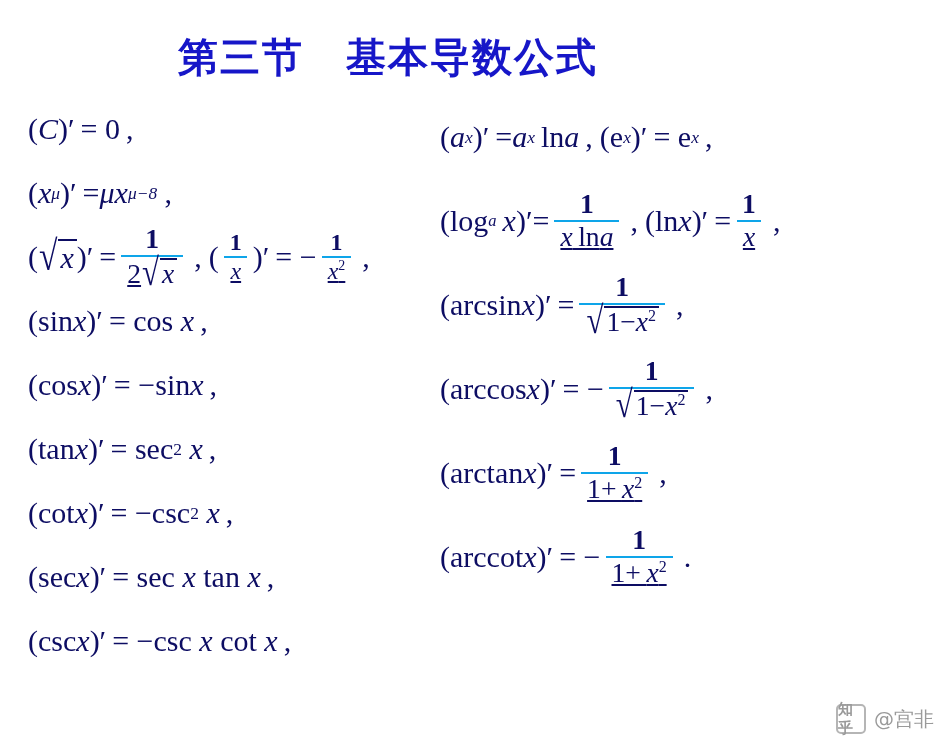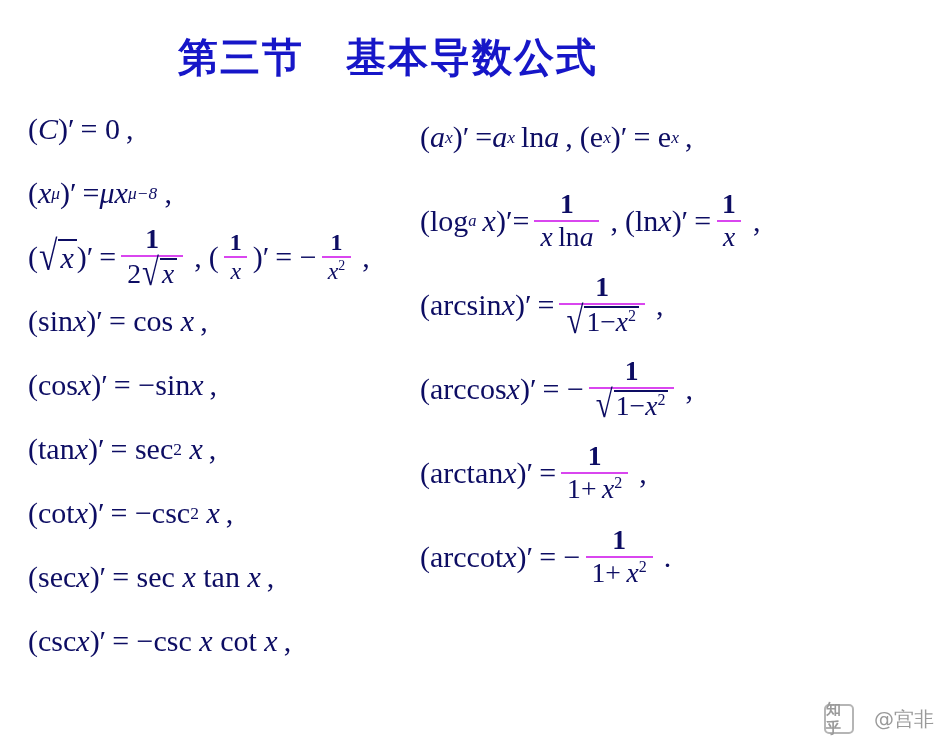--- a/index.html
+++ b/index.html
@@ -30,21 +30,21 @@
     font-size: 40px;
     color: #1616c8;
     letter-spacing: 2px;
     white-space: pre;
   }
   .col {
     position: absolute;
     top: 108px;
   }
   .col-left { left: 28px; width: 420px; }
-  .col-right { left: 420px; width: 490px; }
+  .col-right { left: 440px; width: 490px; }
 
   .formula {
     color: #0d0d63;
     font-family: "Liberation Serif", serif;
     font-size: 30px;
     display: flex;
     align-items: center;
     white-space: nowrap;
   }
   .col-left .formula { margin-bottom: 22px; height: 42px; }
@@ -73,22 +73,23 @@
     vertical-align: middle;
     margin: 0 5px;
     font-size: 0.92em;
     line-height: 1.05;
   }
   .frac .num {
     padding: 0 6px 1px 6px;
     font-weight: bold;
   }
   .frac .den {
-    border-top: 2px solid #d946ef;
+    border-top: 2px solid #0ea5e9;
     padding: 1px 6px 0 6px;
+    text-decoration: underline;
   }
   .frac.sm { font-size: 0.8em; }
 
   
   .rad {
     display: inline-flex;
     align-items: stretch;
     position: relative;
     margin-left: 1px;
   }
@@ -103,21 +104,21 @@
     border-top: 2px solid #0d0d63;
     padding: 0 3px 0 2px;
   }
 
   .wm {
     position: absolute;
     right: 18px;
     bottom: 12px;
     display: flex;
     align-items: center;
-    gap: 20px;
+    gap: 8px;
     color: #9a9a9a;
     font-family: "DejaVu Sans", sans-serif;
     font-size: 20px;
   }
   .wm .logo {
     width: 26px;
     height: 26px;
     border: 2px solid #b5b5b5;
     border-radius: 5px;
     color: #9a9a9a;

